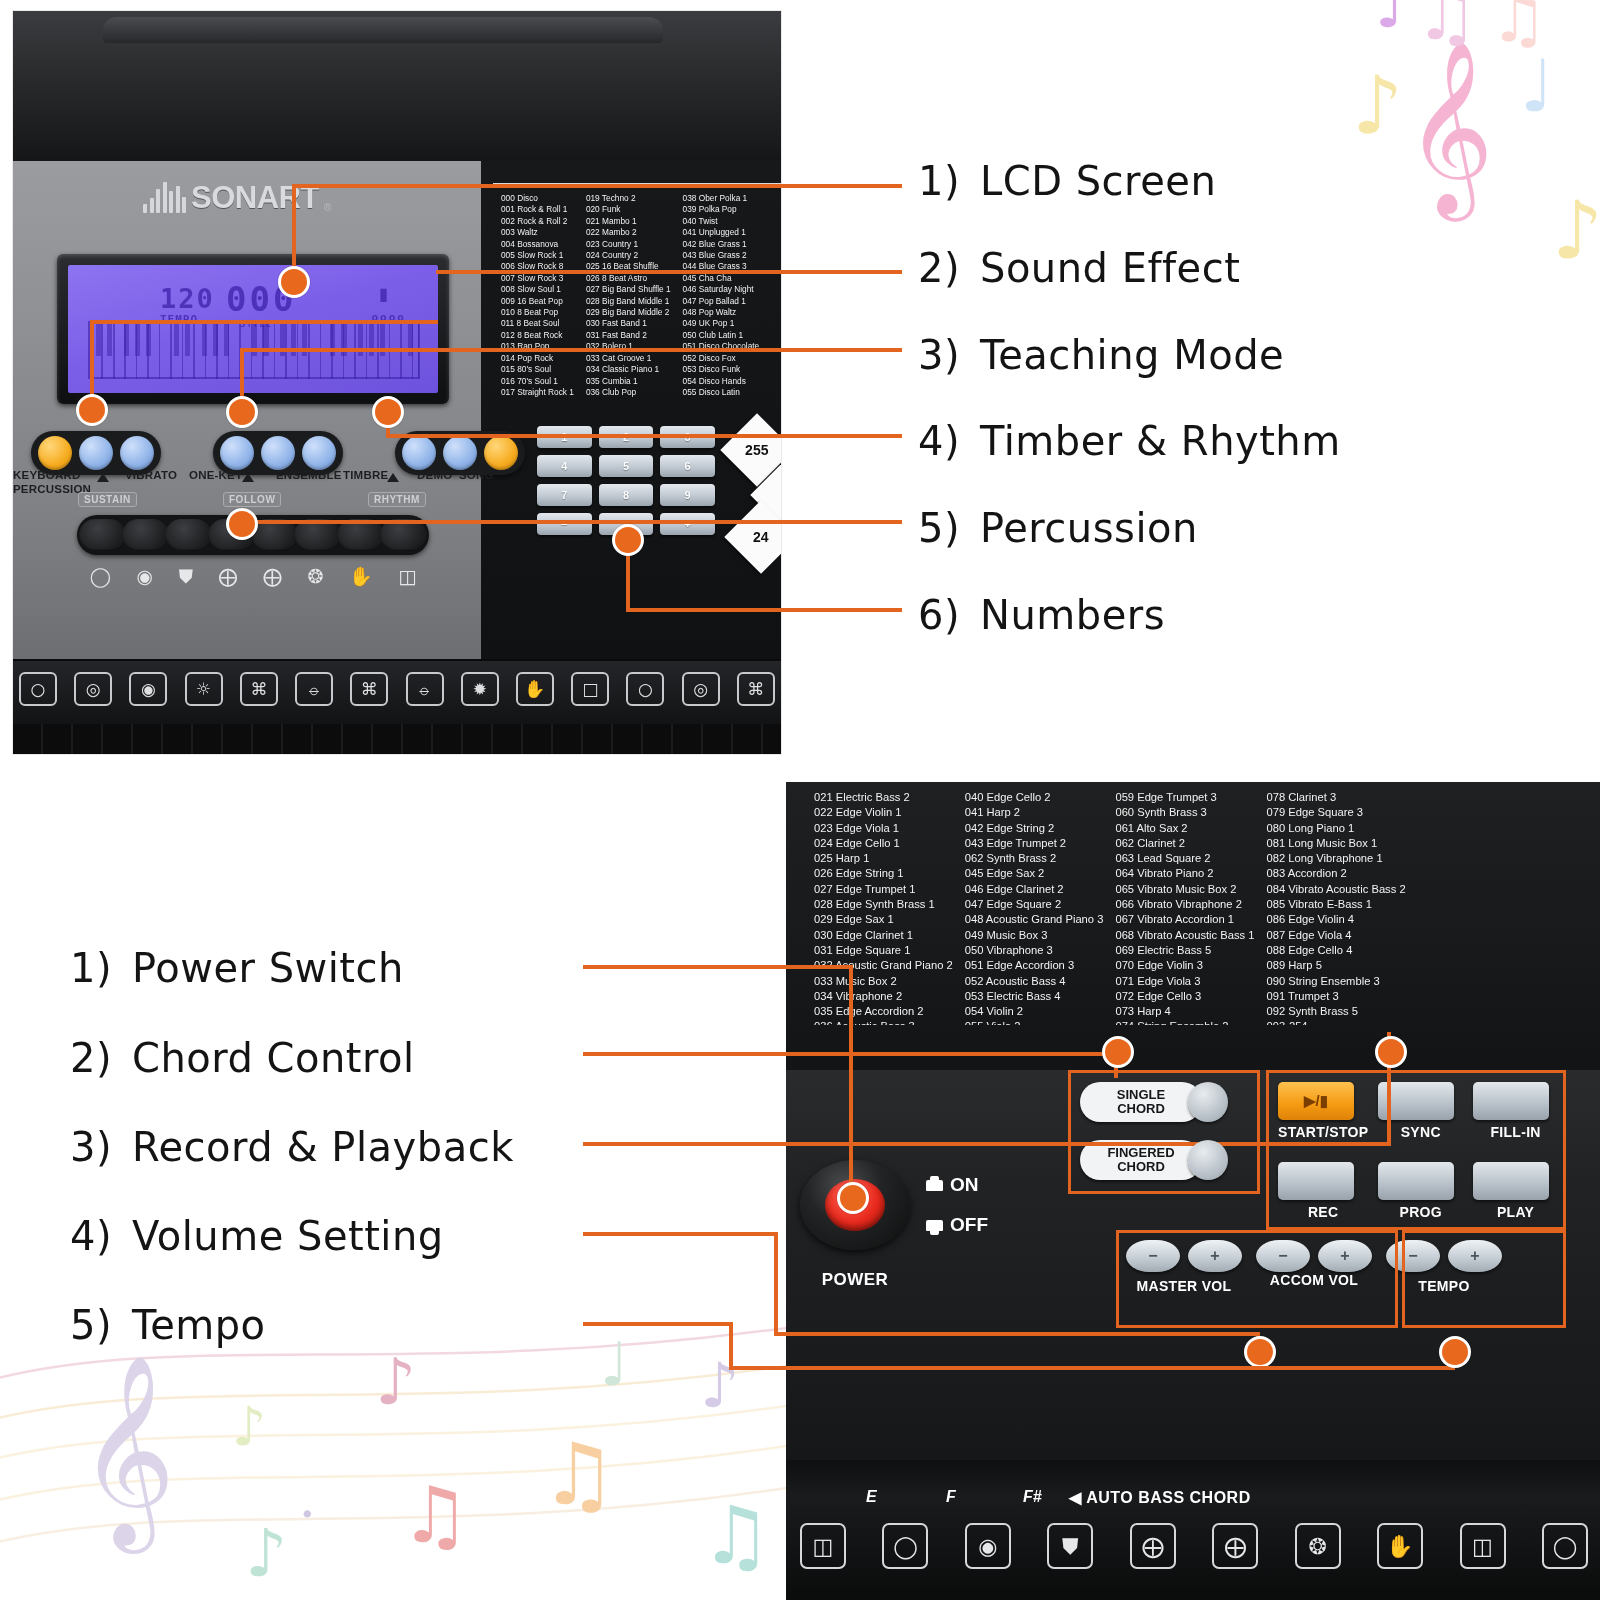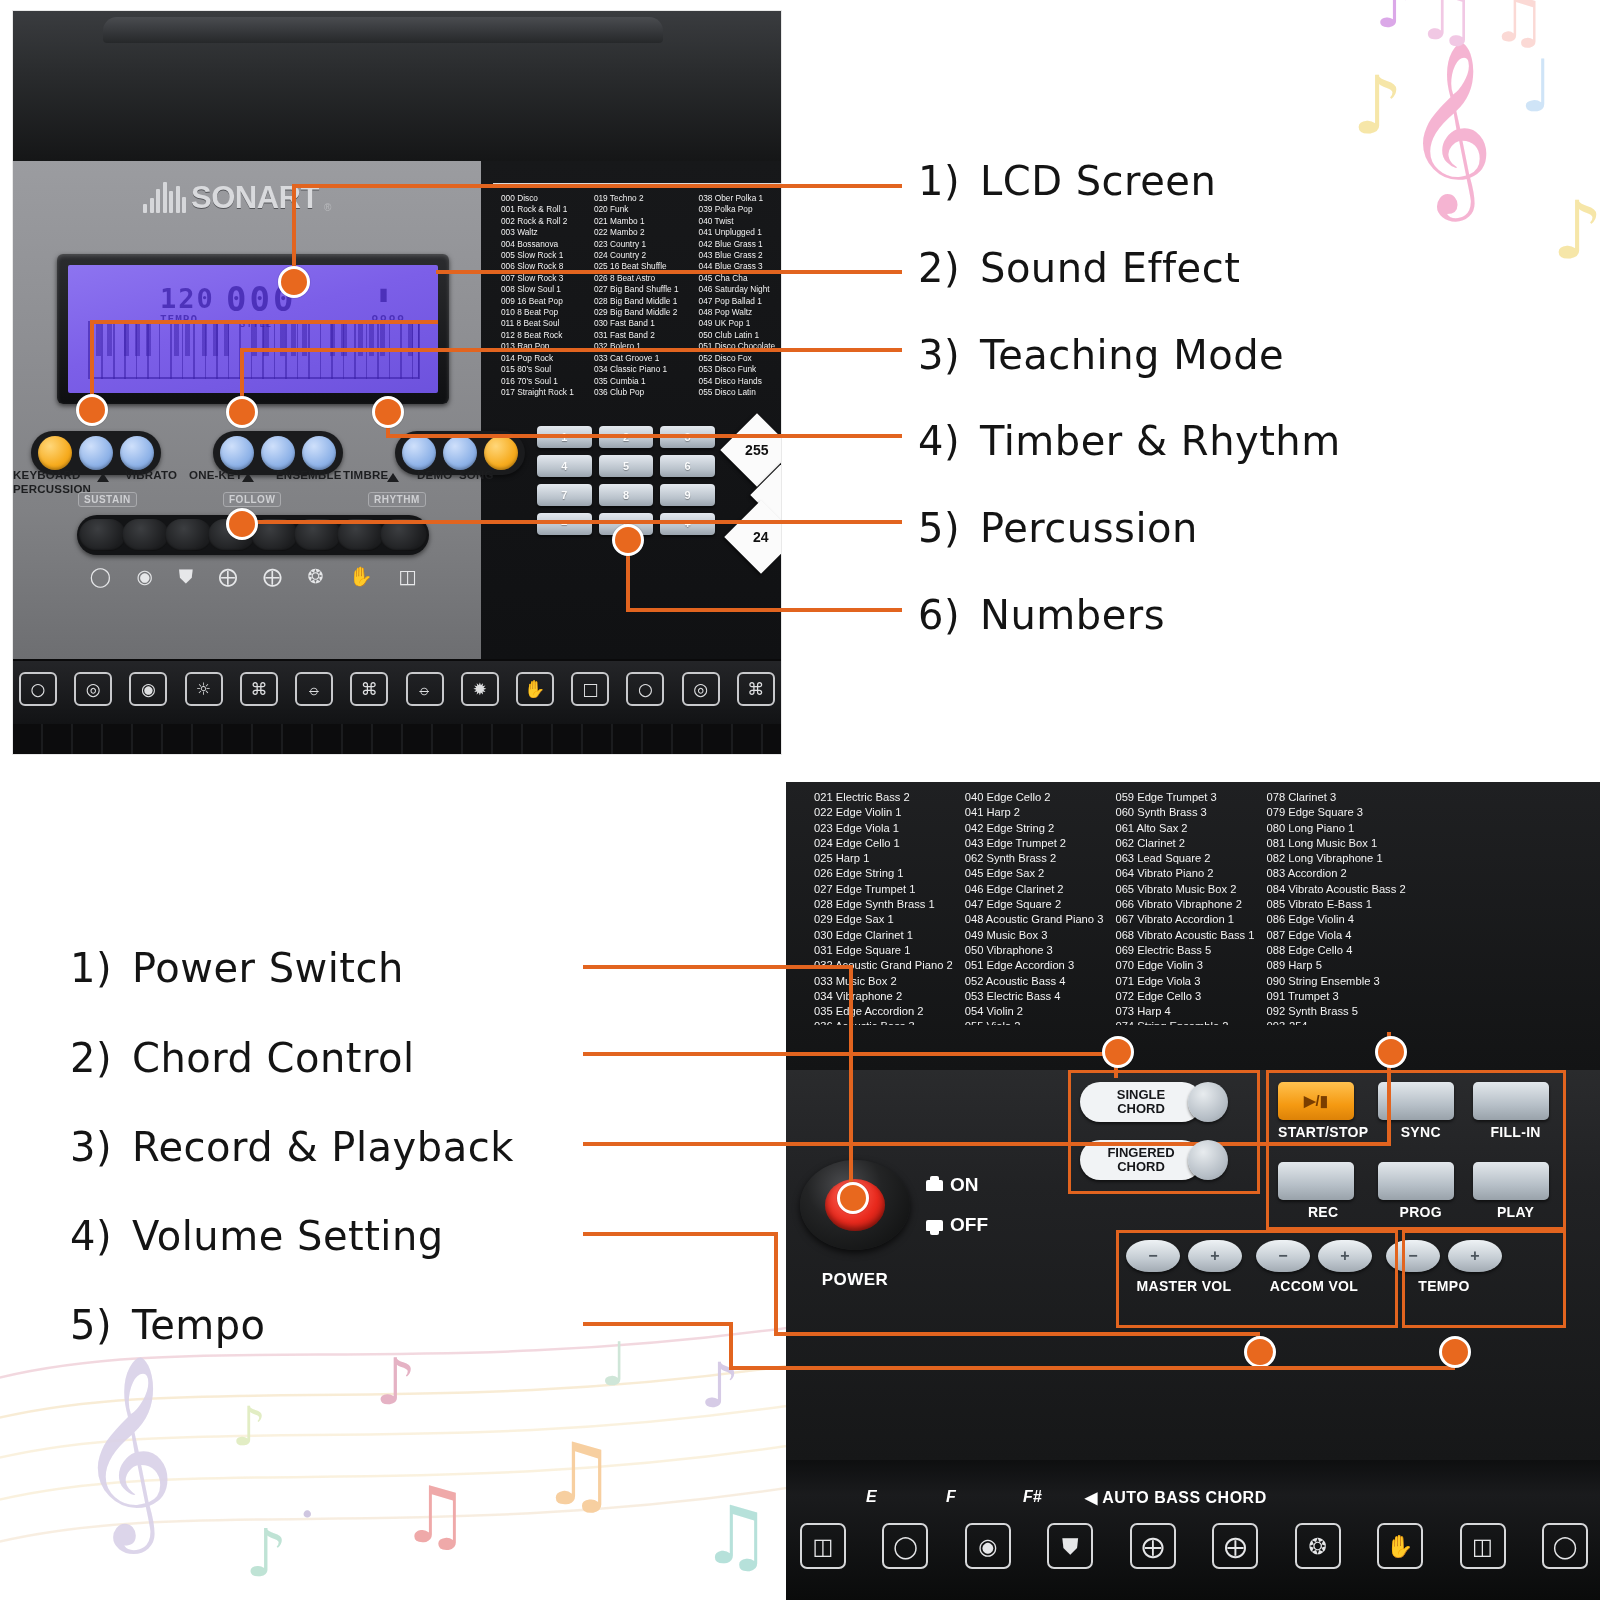--- a/index.html
+++ b/index.html
@@ -95,21 +95,21 @@
       transparent 0 6px, rgba(58,31,168,.5) 6px 11px, transparent 11px 17.5px,
       rgba(58,31,168,.5) 17.5px 22.5px, transparent 22.5px 34px,
       rgba(58,31,168,.5) 34px 39px, transparent 39px 45px,
       rgba(58,31,168,.5) 45px 50px, transparent 50px 56px,
       rgba(58,31,168,.5) 56px 61px, transparent 61px 78px);
   }
 
   
   #rhythm-list {
     position: absolute; left: 488px; top: 182px; width: 290px; height: 205px;
-    display: flex; gap: 20px; overflow: hidden;
+    display: flex; gap: 12px; overflow: hidden;
   }
   #rhythm-list .col { display: flex; flex-direction: column; }
   #rhythm-list .row {
     font-size: 8.3px; color: #f2f2f2; line-height: 11.4px; white-space: nowrap;
     font-family: "Liberation Sans", sans-serif;
   }
   .rl-head {
     position: absolute; left: 480px; top: 172px; width: 298px; height: 4px;
     background: #d7d8da;
   }
@@ -272,21 +272,21 @@
 
   .hl-box { position: absolute; border: 3px solid #e2641f; }
 
   
   #bp-keystrip { position: absolute; left: 0; bottom: 0; width: 100%; height: 130px; }
   #bp-notes {
     position: absolute; left: 40px; top: 18px; width: 740px; height: 22px;
     color: #fff; font-size: 16px; font-weight: 700; font-style: italic;
   }
   #bp-notes span { position: absolute; }
-  #bp-abc { font-style: normal; letter-spacing: .5px; margin-left: 16px; }
+  #bp-abc { font-style: normal; letter-spacing: .5px; }
   #bp-icons {
     position: absolute; left: 8px; top: 48px; width: 800px; height: 56px;
     display: flex; justify-content: space-between; align-items: center; padding: 0 6px;
   }
   .ic-box {
     width: 46px; height: 46px; border: 2px solid #d7d8da; border-radius: 7px;
     display: flex; align-items: center; justify-content: center;
     color: #e6e7e9; font-size: 22px; font-family: "DejaVu Sans", sans-serif;
   }
 
@@ -769,21 +769,21 @@
     </div>
     <div style="text-align:center;">
       <div style="display:flex;gap:8px;">
         <div class="pmbtn">
             <span>−</span>
           </div>
         <div class="pmbtn">
             <span>+</span>
           </div>
       </div>
-      <div class="ctl-lbl" style="margin-top:6px;">ACCOM VOL</div>
+      <div class="ctl-lbl" style="">ACCOM VOL</div>
     </div>
     <div style="text-align:center;">
       <div style="display:flex;gap:8px;">
         <div class="pmbtn">
             <span>−</span>
           </div>
         <div class="pmbtn">
             <span>+</span>
           </div>
       </div>

